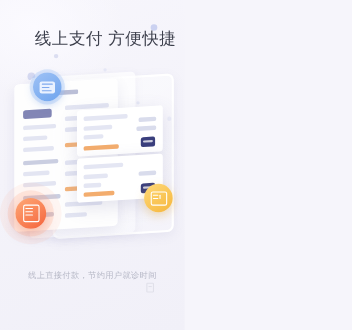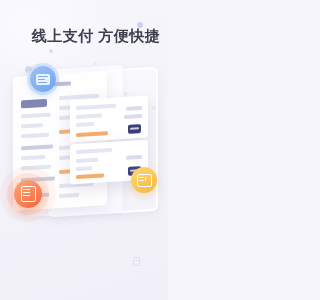--- a/index.html
+++ b/index.html
@@ -24,21 +24,21 @@
   .dot-e{width:4px;height:4px;left:152px;top:106px;background:#d2d6ef;opacity:.55;}
   .dot-f{width:3px;height:3px;left:94px;top:62px;background:#d8dbf1;opacity:.5;}
 
   
   .headline{
     position:absolute;left:0;right:0;top:27px;
     text-align:center;
     font-size:15px;line-height:18px;
     letter-spacing:.5px;
     color:#3c3f4c;
-    font-weight:700;
+    font-weight:400;
     padding-left:24px;
   }
 
   
   .stage{position:absolute;left:0;top:62px;width:168px;height:165px;}
 
   
   .frame{
     position:absolute;left:48px;top:8px;width:106px;height:140px;
     border:2px solid #ffffff;border-radius:6px;
@@ -231,16 +231,17 @@
     <div class="badge badge-yellow">
       <span class="glyph">
         <span></span>
           <span></span>
           <span></span>
       </span>
     </div>
 
   </div>
 
+  <div class="caption">线上直接付款，节约用户就诊时间</div>
 
   <div class="corner-mark"></div>
 
 </div>
 
 </body></html>

